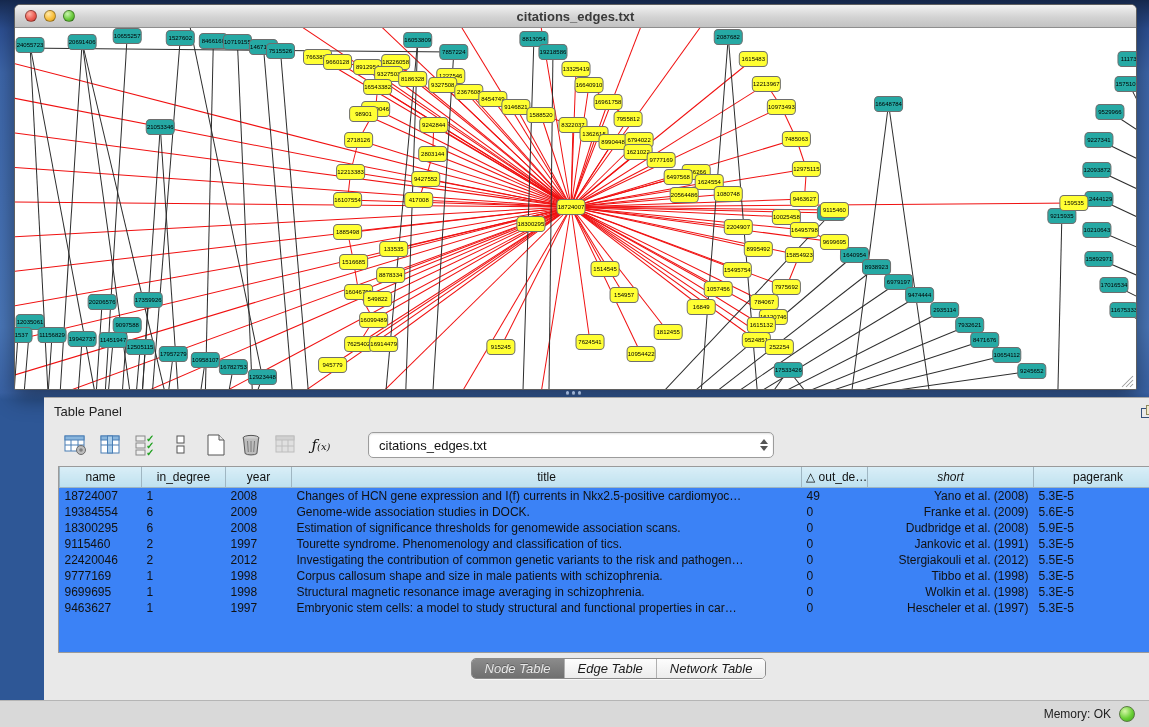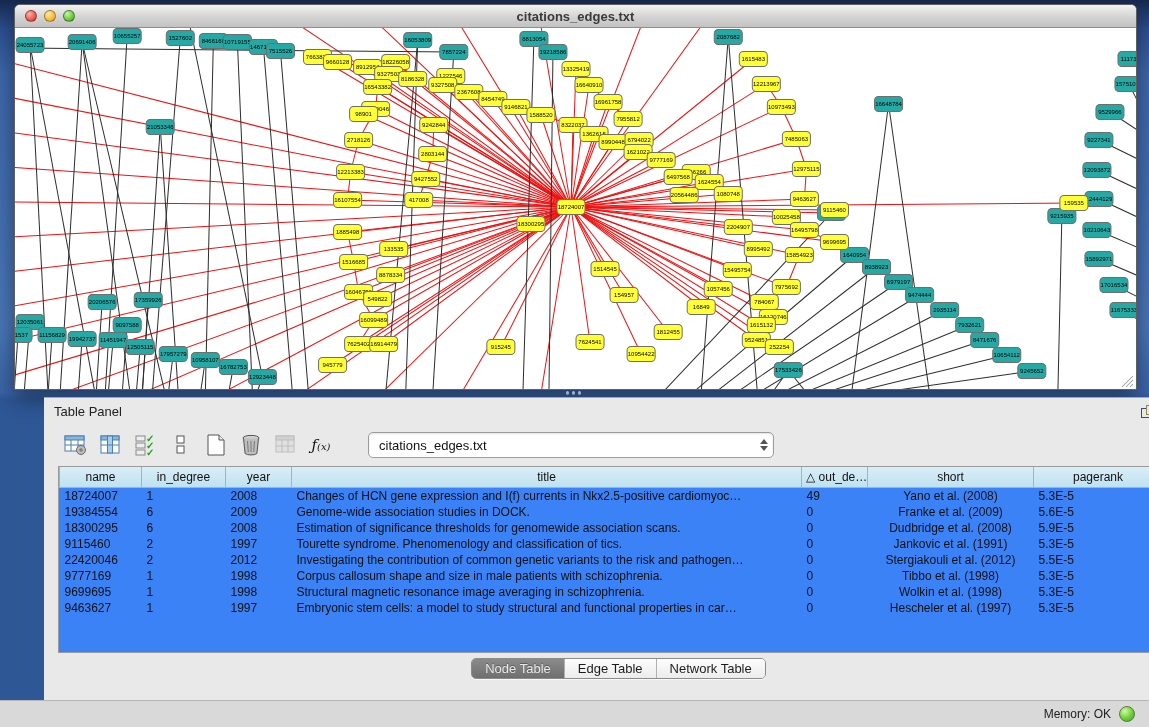--- a/index.html
+++ b/index.html
@@ -45,28 +45,28 @@
   .stepper{width:14px;height:18px;display:flex;flex-direction:column;align-items:center;justify-content:center;color:#444;}
   .stepper .up,.stepper .dn{width:0;height:0;border-left:4px solid transparent;border-right:4px solid transparent;}
   .stepper .up{border-bottom:5px solid #555;margin-bottom:2px;}
   .stepper .dn{border-top:5px solid #555;}
   
   .tablewrap{position:relative;margin:0 14px;width:1121px;height:187px;background:#3b82f6;border:1px solid #9a9a9a;box-sizing:border-box;}
   table.grid{border-collapse:collapse;table-layout:fixed;width:1103px;font-size:12px;color:#111;}
   table.grid th{height:20px;background:linear-gradient(#d9eef7,#bfe1ef);border:1px solid #9fb6c2;border-top:none;
     font-weight:normal;text-align:center;padding:0 4px;overflow:hidden;white-space:nowrap;}
   table.grid td{height:16px;padding:0 5px;overflow:hidden;white-space:nowrap;text-overflow:clip;border:none;}
-  table.grid td.center{text-align:center;}
-  .c0{width:82px;}.c1{width:84px;}.c2{width:66px;}.c3{width:510px;}.c4{width:66px;}.c5{width:166px;}.c6{width:129px;}
+  table.grid td.center{text-align:right;}
+  .c0{width:82px;}.c1{width:84px;}.c2{width:66px;}.c3{width:510px;}.c4{width:66px;}.c5{width:166px;font-style:italic;}.c6{width:129px;}
   .vscroll{position:absolute;right:0;top:0;width:16px;height:100%;background:#fafafa;border-left:1px solid #c9c9c9;}
   .vthumb{position:absolute;left:2px;top:24px;width:11px;height:38px;border-radius:6px;
     background:linear-gradient(90deg,#b9b9b9,#8f8f8f);border:1px solid #8a8a8a;}
   
   .tabbar{text-align:center;margin-top:5px;}
-  .tabs{display:inline-flex;border:1px solid #8b8b8b;border-radius:5px;overflow:hidden;box-shadow:0 1px 0 rgba(255,255,255,.7);}
+  .tabs{display:inline-flex;border:1px solid #8b8b8b;border-radius:5px;overflow:hidden;box-shadow:0 1px 0 rgba(255,255,255,.7);font-style:italic;}
   .tab{padding:2px 13px;font-size:13px;color:#1c1c1c;background:linear-gradient(#fdfdfd,#ececec);border-right:1px solid #b0b0b0;cursor:pointer;}
   .tab:last-child{border-right:none;}
   .tab.selected{background:linear-gradient(#8b8b8b,#6f6f6f);color:#e8e8e8;text-shadow:0 -1px 0 rgba(0,0,0,.3);}
   
   .statusbar{position:absolute;left:0;bottom:0;width:1149px;height:27px;background:#d9d9d9;border-top:1px solid #b5b5b5;
     display:flex;align-items:center;justify-content:flex-end;padding-right:14px;box-sizing:border-box;}
   .statusbar .mem{font-size:12px;color:#222;margin-right:8px;}
   .memdot{width:14px;height:14px;border-radius:50%;border:1px solid #5a7a43;
     background:radial-gradient(circle at 35% 30%,#d6f7a8,#69cf35 55%,#3da41e);}
 </style>

